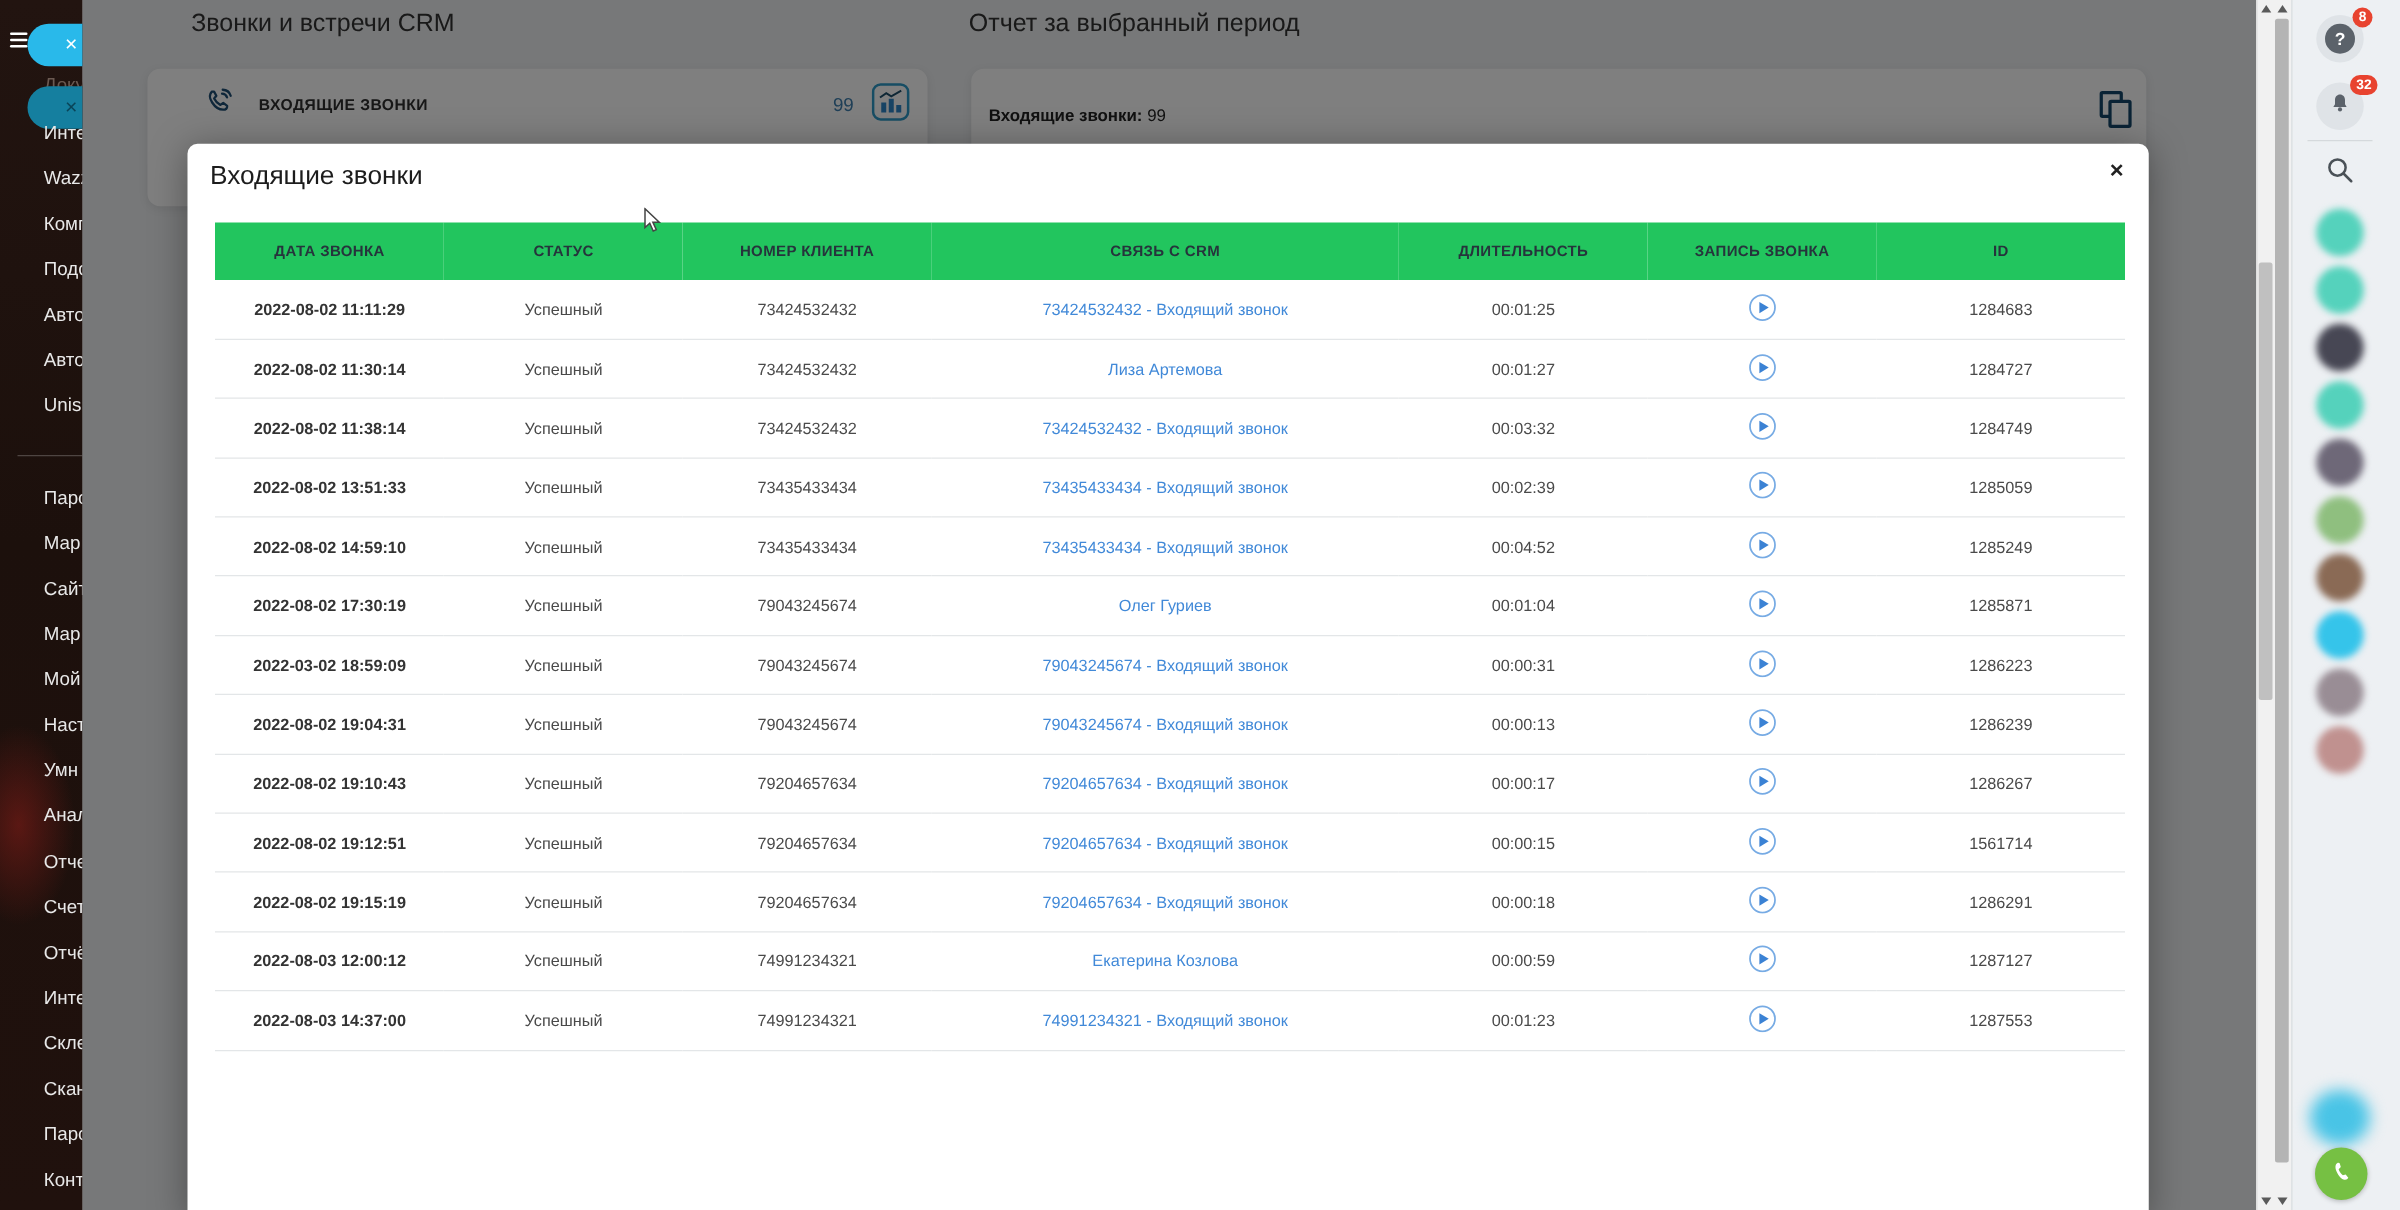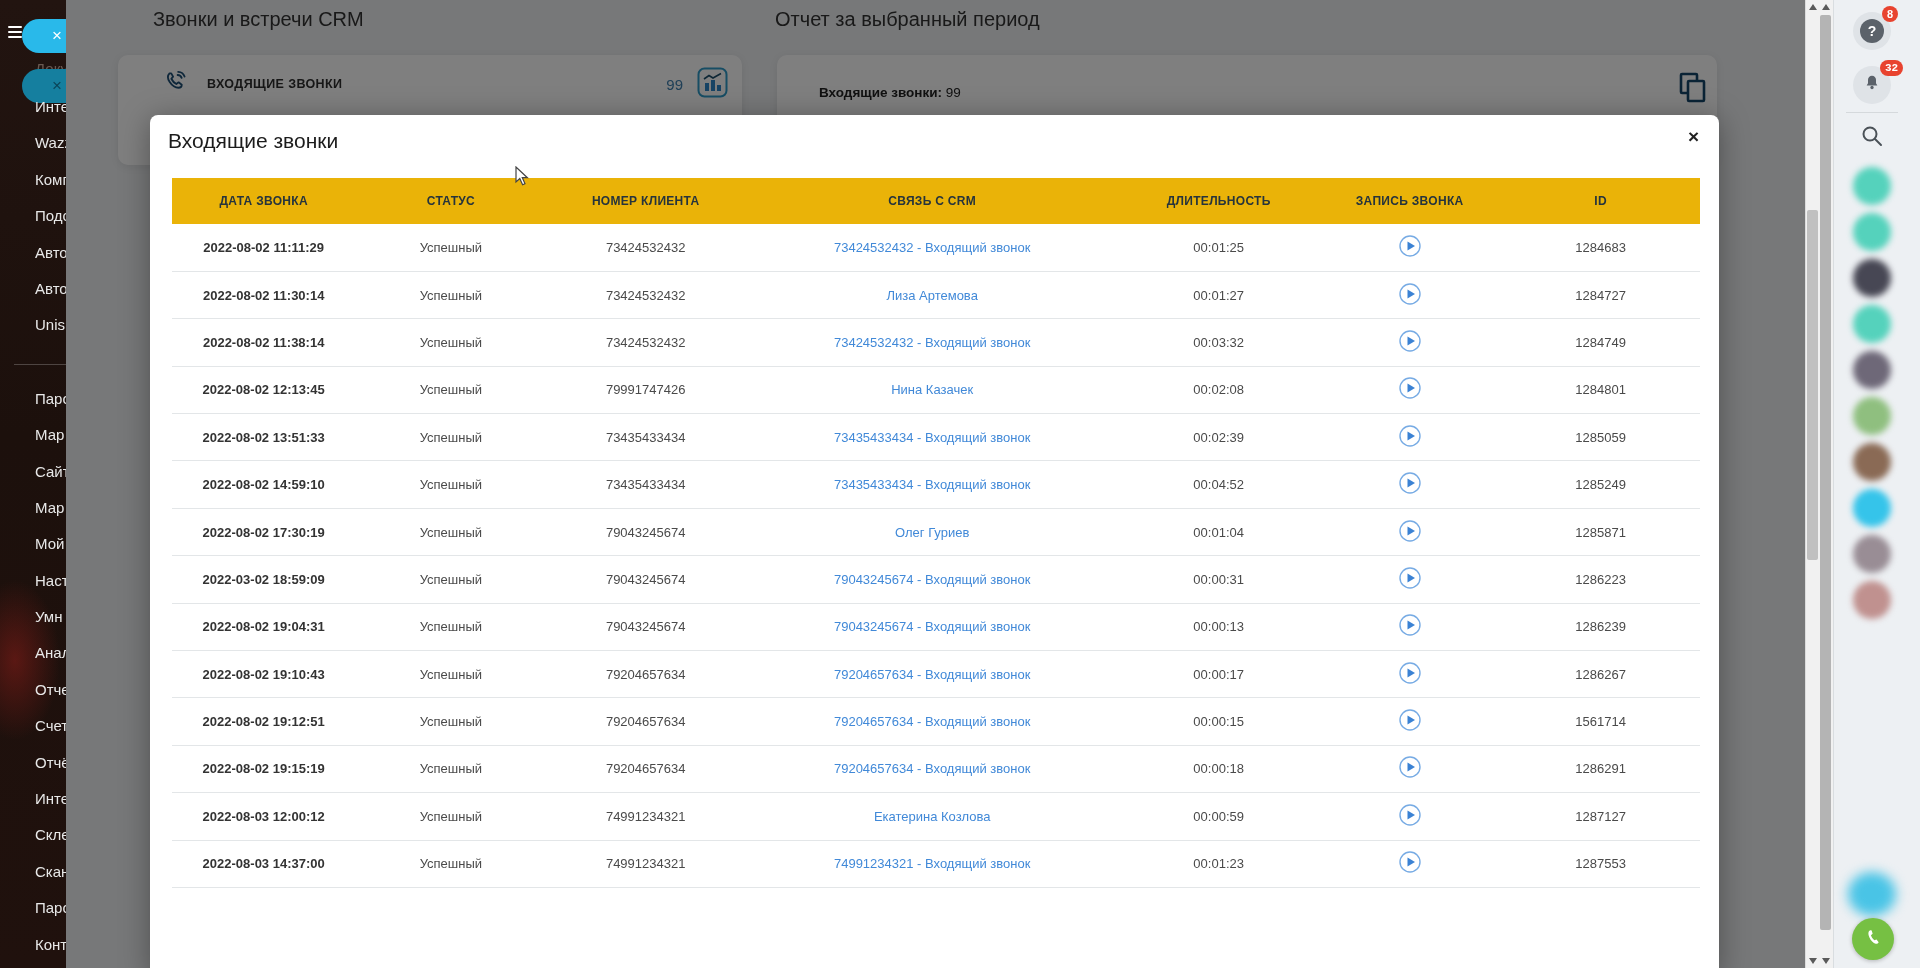--- a/index.html
+++ b/index.html
@@ -9,21 +9,21 @@
   .page { position:absolute; left:0; top:0; width:1805px; height:968px; background:#eef0f2; }
   .section-title { position:absolute; top:8px; font-size:20px; color:#333; }
   #title-left { left:153px;text-align:center; }
   #title-right { left:775px; }
   .card { position:absolute; top:55px; background:#fff; border-radius:10px; box-shadow:0 2px 8px rgba(0,0,0,.08); height:110px; }
   #card-calls { left:118px; width:624px; }
   #card-report { left:777px; width:940px; }
   .card-row { display:flex; align-items:center; height:58px; padding:0 14px 0 45px; }
   .card-label { font-size:12.5px; font-weight:bold; letter-spacing:.4px; color:#2f2f2f; margin-left:18px; }
   .card-count { margin-left:auto; font-size:15px; color:#3f7fae; margin-right:14px; }
-  .report-line { position:absolute; left:42px; top:30px; font-size:13.5px; color:#222; }
+  .report-line { position:absolute; left:14px; top:30px; font-size:13.5px; color:#222; }
   .report-line b { font-weight:bold; }
   .copy-btn { position:absolute; right:4px; top:14px; width:40px; height:40px; }
 
   
   .sidebar { position:absolute; left:0; top:0; width:66px; height:968px; overflow:hidden; z-index:5;
              background:linear-gradient(180deg,#221410 0%,#1c100c 45%,#20110d 100%); }
   .sidebar .blob { position:absolute; left:-30px; top:580px; width:90px; height:160px; border-radius:50%;
                    background:radial-gradient(closest-side,rgba(140,30,25,.55),rgba(140,30,25,0)); }
   .hamburger { position:absolute; left:8px; top:26px; width:14px; height:12px; }
   .hamburger span { display:block; height:2px; background:#fff; margin-bottom:3px; border-radius:1px; }
@@ -38,21 +38,21 @@
 
   
   .overlay { position:absolute; left:66px; top:0; width:1739px; height:968px; background:rgba(0,0,0,.5); z-index:10; }
 
   
   .modal { position:absolute; left:150px; top:115px; width:1569px; height:860px; background:#fff;
            border-radius:8px 8px 0 0; z-index:20; box-shadow:0 4px 30px rgba(0,0,0,.35); }
   .modal-title { position:absolute; left:18px; top:14px; font-size:21px; color:#1c1c1c; }
   .modal-close { position:absolute; right:20px; top:12px; font-size:19px; font-weight:bold; color:#222; cursor:pointer; line-height:1; }
   .tbl { position:absolute; left:22px; top:63px; width:1528px; border-collapse:collapse; table-layout:fixed; }
-  .tbl th { background:#eab308; height:46px; font-size:12px; font-weight:bold; color:#26343c; letter-spacing:.3px; text-align:center; }
+  .tbl th { background:#22c55e; height:46px; font-size:12px; font-weight:bold; color:#26343c; letter-spacing:.3px; text-align:center; }
   .tbl td { height:47.4px; text-align:center; font-size:13px; color:#4a4a4a; border-bottom:1px solid #e3e6e8; background:#fff; }
   .tbl td.c-date { font-weight:bold; color:#333; }
   .tbl td.c-crm a { color:#4189d8; text-decoration:none; cursor:pointer; }
   .play { display:inline-block; width:22px; height:22px; cursor:pointer; }
 
   
   .sb { position:absolute; top:0; height:968px; width:14px; background:#f1f1f1; z-index:30; }
   #sb-main { left:1805px; border-left:1px solid #dcdcdc; }
   #sb-modal { left:1819px; }
   .sb .arrow { position:absolute; left:3px; width:0; height:0; border-left:4px solid transparent; border-right:4px solid transparent; }
@@ -63,21 +63,21 @@
   #sb-modal .thumb { top:15px; height:915px; background:#b4b4b4; }
 
   
   .rpanel { position:absolute; left:1833px; top:0; width:87px; height:968px; background:#edf0f3; border-left:1px solid #d9dde0; z-index:30; }
   .icon-circle { position:absolute; left:19px; width:38px; height:38px; border-radius:50%; background:#dfe3e7; display:flex; align-items:center; justify-content:center; }
   #help-wrap { top:12px; }
   .help-inner { width:24px; height:24px; border-radius:50%; background:#5b626a; color:#fff; font-size:14px; font-weight:bold; display:flex; align-items:center; justify-content:center; }
   #bell-wrap { top:66px; }
   .badge { position:absolute; background:#e8432f; color:#fff; font-size:11px; font-weight:bold; border-radius:9px; padding:2px 5px; line-height:1.1; }
   #help-badge { left:48px; top:6px; }
-  #bell-badge { left:46px; top:60px;font-family:Liberation Mono, monospace; }
+  #bell-badge { left:46px; top:60px; }
   .rp-divider { position:absolute; left:12px; top:112px; width:52px; height:1px; background:#d5d9dc; }
   .search-wrap { position:absolute; left:26px; top:124px; width:24px; height:24px; cursor:pointer; }
   .avatars { position:absolute; left:19px; top:167px; width:38px; filter:blur(3px); }
   .avatar { width:38px; height:38px; border-radius:50%; margin-bottom:8px; }
   .bottom-avatar { position:absolute; left:14px; top:872px; width:48px; height:44px; border-radius:50%; background:#49c4e6; filter:blur(6px); }
   .phone-btn { position:absolute; left:18px; top:918px; width:42px; height:42px; border-radius:50%; background:#76c043; display:flex; align-items:center; justify-content:center; cursor:pointer; box-shadow:0 1px 4px rgba(0,0,0,.25); }
 
   
   .cursor { position:absolute; left:515px; top:166px; z-index:60; pointer-events:none; }
 </style>
@@ -254,36 +254,20 @@
       <span class="play">
         <svg width="22" height="22" viewBox="0 0 22 22">
           <circle cx="11" cy="11" r="10" fill="#fff" stroke="#77abe4" stroke-width="1.4"></circle>
           <polygon points="8.5,6.5 16,11 8.5,15.5" fill="#3b82d4"></polygon>
         </svg>
       </span>
     </td>
     <td class="c-id">1284749</td>
   </tr>
 
-  <tr>
-    <td class="c-date">2022-08-02 12:13:45</td>
-    <td class="c-status">Успешный</td>
-    <td class="c-num">79991747426</td>
-    <td class="c-crm"><a>Нина Казачек</a></td>
-    <td class="c-dur">00:02:08</td>
-    <td class="c-rec">
-      <span class="play">
-        <svg width="22" height="22" viewBox="0 0 22 22">
-          <circle cx="11" cy="11" r="10" fill="#fff" stroke="#77abe4" stroke-width="1.4"></circle>
-          <polygon points="8.5,6.5 16,11 8.5,15.5" fill="#3b82d4"></polygon>
-        </svg>
-      </span>
-    </td>
-    <td class="c-id">1284801</td>
-  </tr>
 
 
   <tr>
     <td class="c-date">2022-08-02 13:51:33</td>
     <td class="c-status">Успешный</td>
     <td class="c-num">73435433434</td>
     <td class="c-crm"><a>73435433434 - Входящий звонок</a></td>
     <td class="c-dur">00:02:39</td>
     <td class="c-rec">
       <span class="play">

